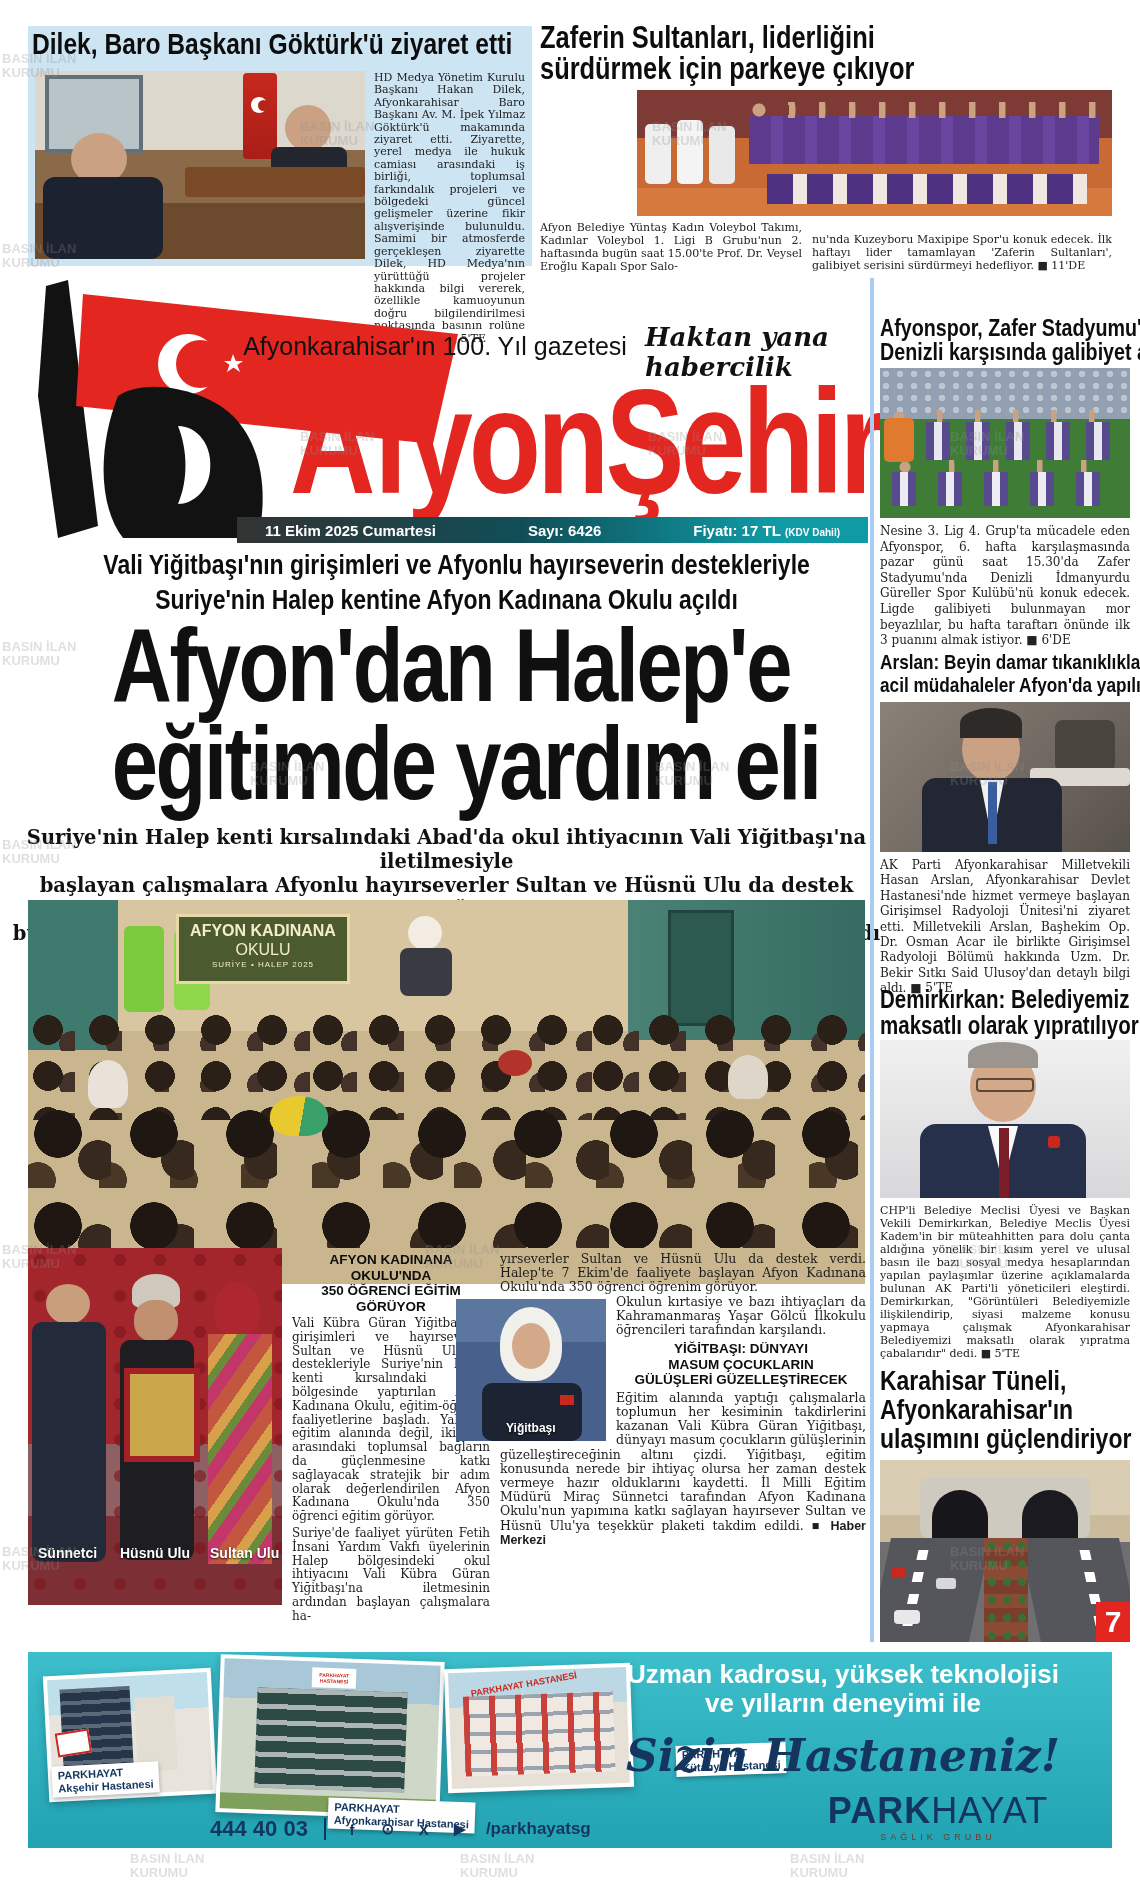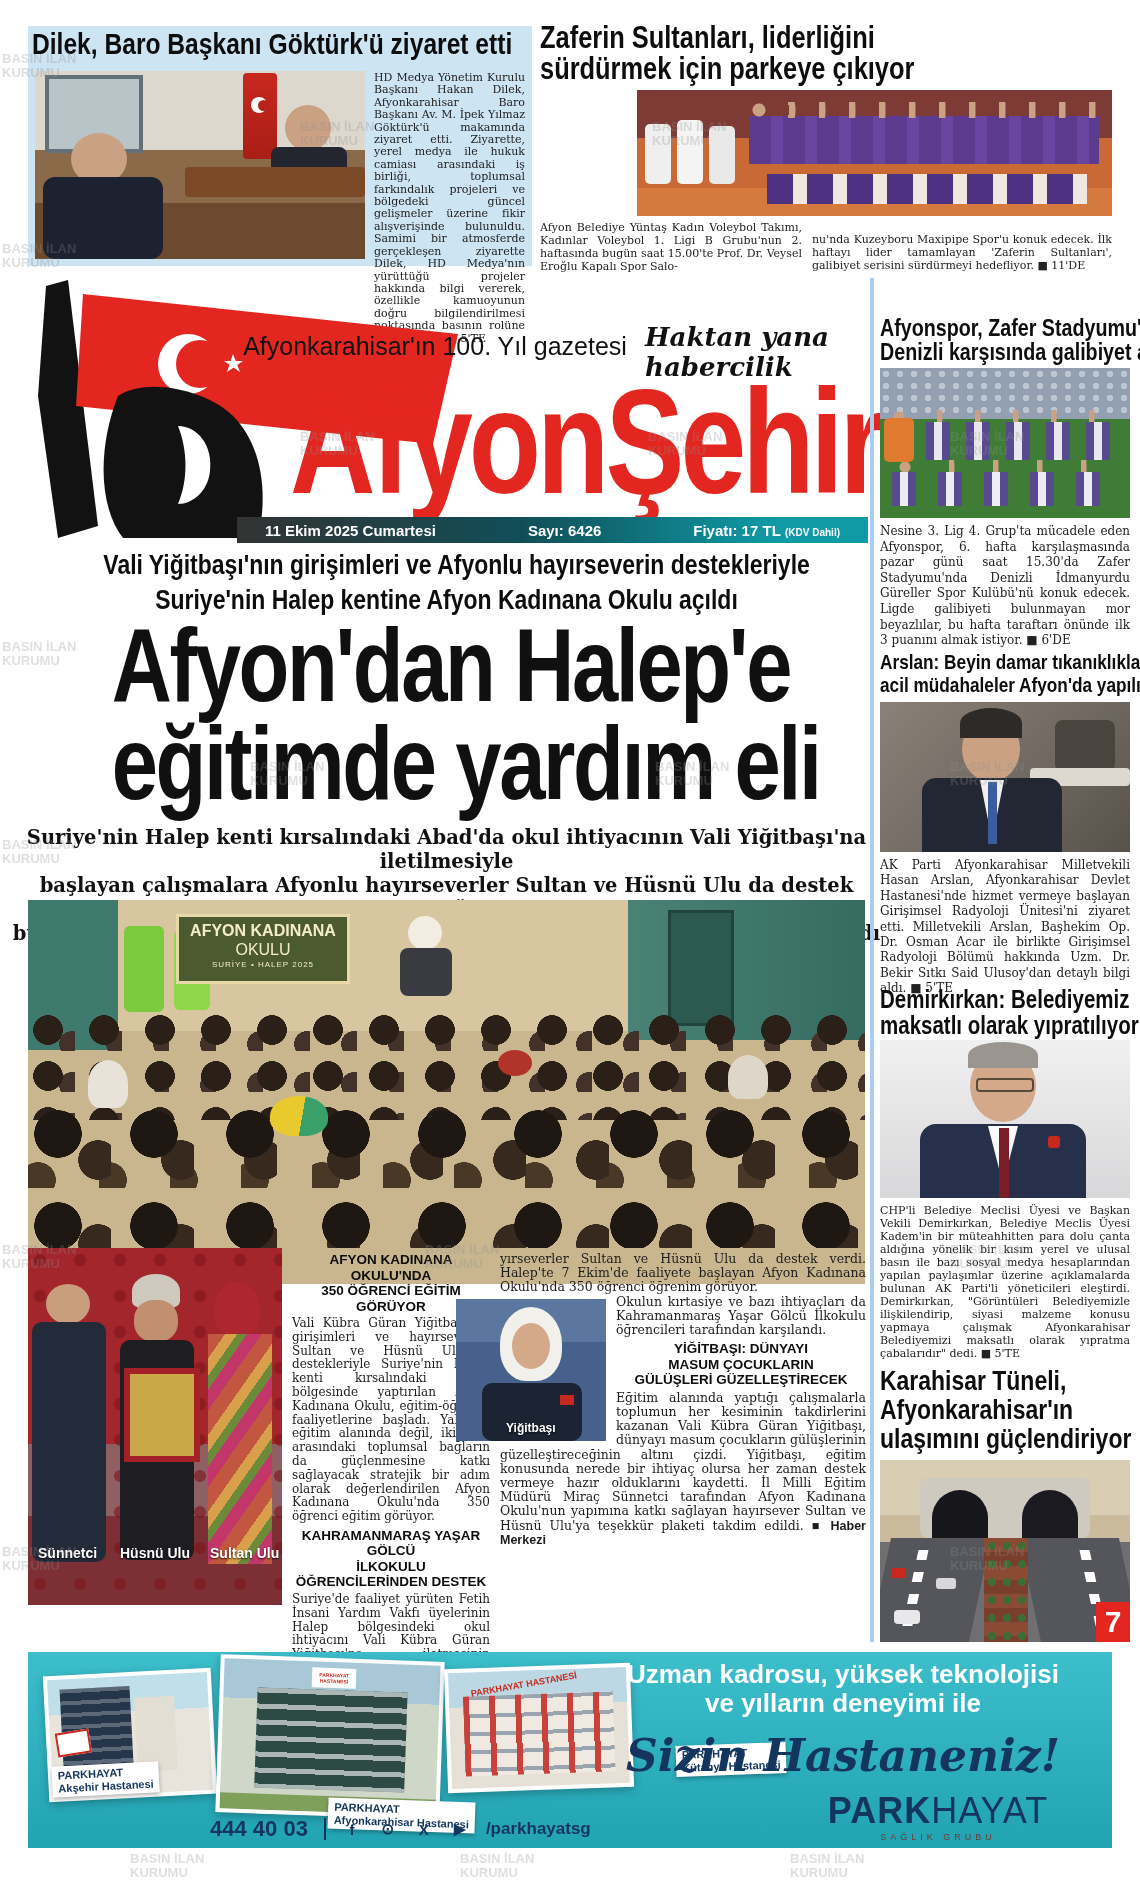--- a/index.html
+++ b/index.html
@@ -225,24 +225,20 @@
     <span class="plabel" style="left:92px;bottom:44px">Hüsnü Ulu</span>
     <span class="plabel" style="left:182px;bottom:44px">Sultan Ulu</span>
   </div>
 
   <div class="abs" style="left:292px;top:1252px;width:198px;height:392px">
     <div class="colhead">
       <div>AFYON KADINANA OKULU'NDA</div>
       <div>350 ÖĞRENCİ EĞİTİM GÖRÜYOR</div>
     </div>
     <p class="colbody" style="margin-top:3px">Vali Kübra Güran Yiğitbaşı'nın girişimleri ve hayırseverler Sultan ve Hüsnü Ulu'nun destekleriyle Suriye'nin Halep kenti kırsalındaki Abad bölgesinde yaptırılan Afyon Kadınana Okulu, eğitim-öğretim faaliyetlerine başladı. Yalnızca eğitim alanında değil, iki ülke arasındaki toplumsal bağların da güçlenmesine katkı sağlayacak stratejik bir adım olarak değerlendirilen Afyon Kadınana Okulu'nda 350 öğrenci eğitim görüyor.</p>
-    <div class="colhead" style="margin-top:4px">
-      <div>KAHRAMANMARAŞ YAŞAR GÖLCÜ</div>
-      <div>İLKOKULU ÖĞRENCİLERİNDEN DESTEK</div>
-    </div>
     <p class="colbody" style="margin-top:3px">Suriye'de faaliyet yürüten Fetih İnsani Yardım Vakfı üyelerinin Halep bölgesindeki okul ihtiyacını Vali Kübra Güran Yiğitbaşı'na iletmesinin ardından başlayan çalışmalara ha-</p>
   </div>
 
   <div class="abs" style="left:500px;top:1252px;width:366px;height:392px">
     <p class="colbody" style="font-size:12.5px;line-height:14.2px">yırseverler Sultan ve Hüsnü Ulu da destek verdi. Halep'te 7 Ekim'de faaliyete başlayan Afyon Kadınana Okulu'nda 350 öğrenci öğrenim görüyor.</p>
     <div class="ph" style="position:relative;float:left;width:150px;height:142px;margin:4px 10px 4px -44px;background:linear-gradient(180deg,#5b77a0 0 30%,#47618c 30%)">
       <div style="left:44px;top:8px;width:62px;height:74px;background:#f2f0ea;border-radius:50% 50% 42% 42%"></div>
       <div style="left:56px;top:24px;width:38px;height:46px;background:#d3a98a;border-radius:50%"></div>
       <div style="left:26px;top:84px;width:100px;height:58px;background:#1c2434;border-radius:10px"></div>
       <div style="left:104px;top:96px;width:14px;height:10px;background:#c8281e"></div>

